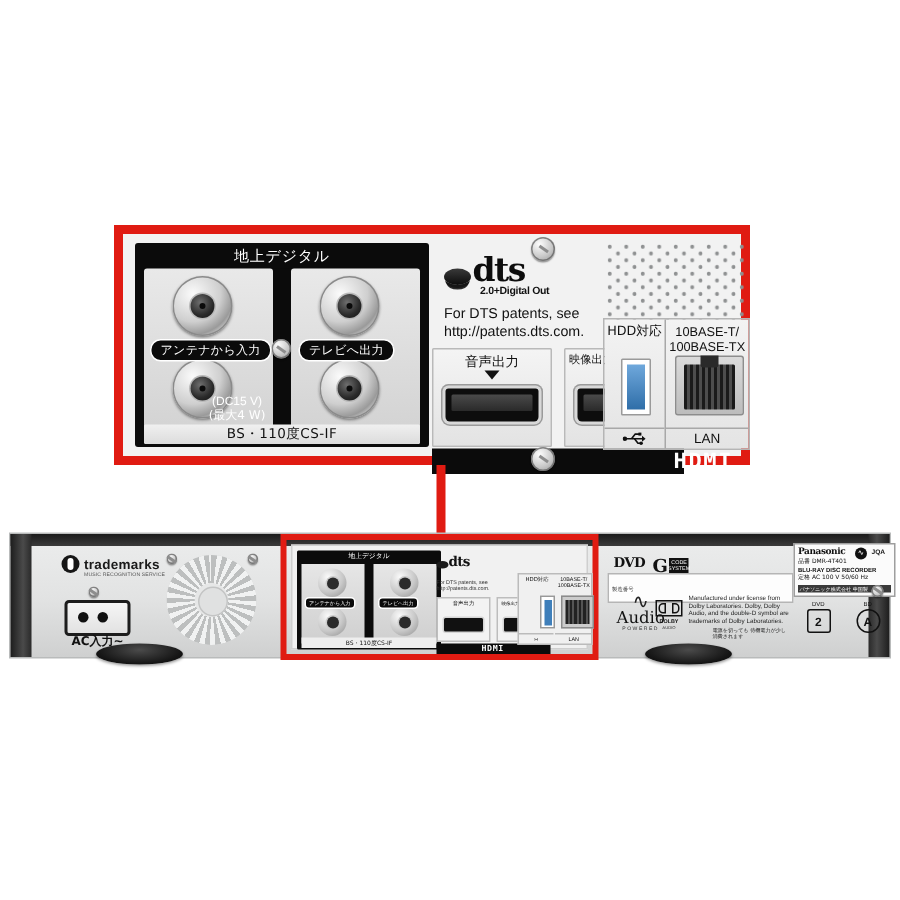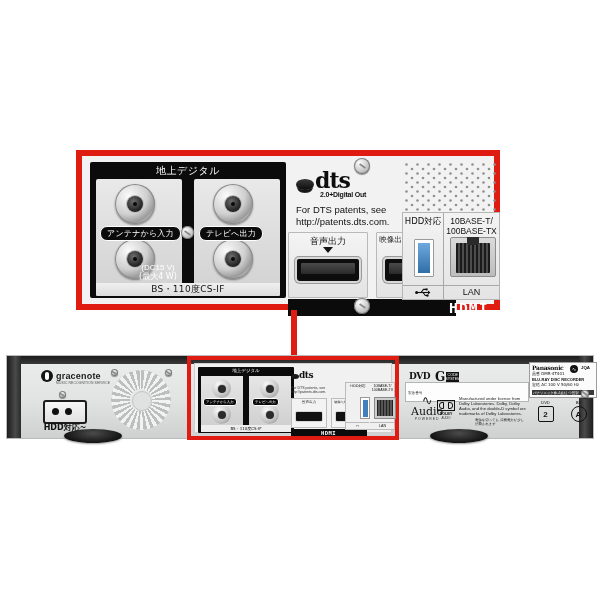--- a/index.html
+++ b/index.html
@@ -320,27 +320,27 @@
 <div id="connector"></div>
 
 <div id="device">
   <div class="dev-body">
     <div class="dev-top"></div>
     <div class="dev-left-edge"></div>
     <div class="dev-right-edge"></div>
 
     <div class="grace">
       <span class="grace-mark"></span>
-      <span class="grace-word">gracenote</span>
+      <span class="grace-word">trademarks</span>
     </div>
     <div class="grace-sub">MUSIC RECOGNITION SERVICE</div>
 
     <div class="screw" style="left:52px;top:35px;width:7px;height:7px;"></div>
     <div class="ac-inlet"></div>
-    <div class="ac-label jp">HDD対応~</div>
+    <div class="ac-label jp">AC入力~</div>
 
     <div class="fan">
       <div class="fan-spokes"></div>
       <div class="fan-hub"></div>
     </div>
     <div class="screw" style="left:104px;top:13px;width:7px;height:7px;"></div>
     <div class="screw" style="left:158px;top:13px;width:7px;height:7px;"></div>
 
     <div id="dev-hl">
       <div class="mini">

